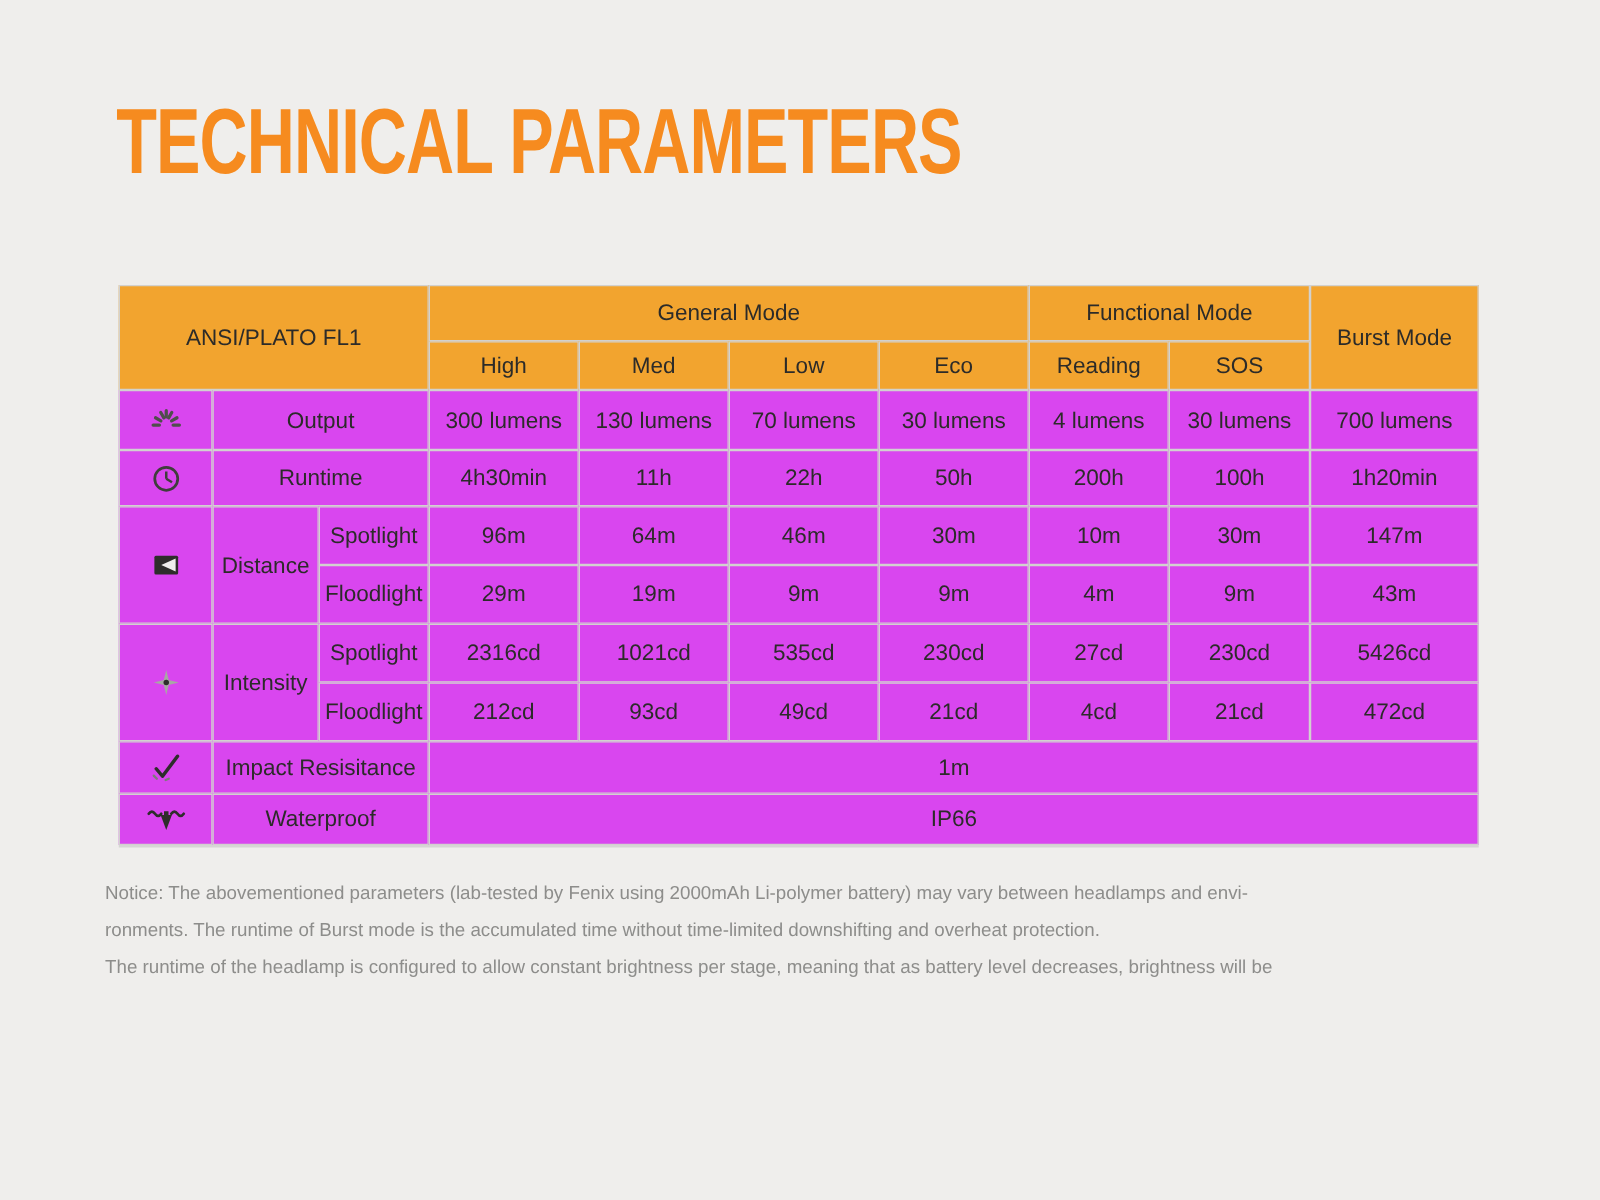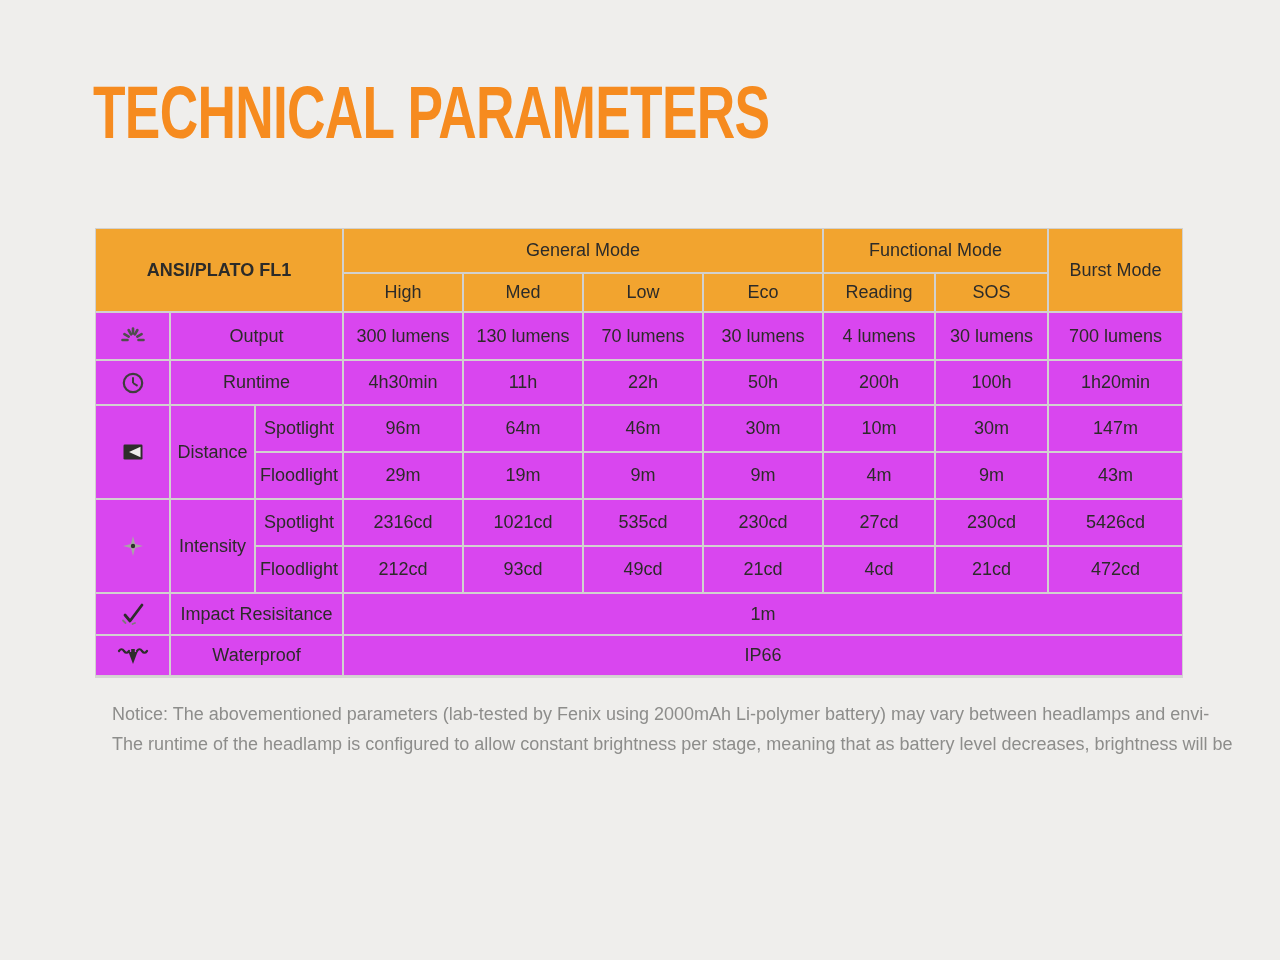--- a/index.html
+++ b/index.html
@@ -23,28 +23,28 @@
   }
   table.spec td{
     box-sizing:border-box;
     border:1px solid #d2d1cf;
     text-align:center;vertical-align:middle;
     font-size:18px;color:#2c2b29;
     padding:0 2px;overflow:hidden;
   }
   td.hcell{background:#f2a42f;color:#2f1d04;}
   td.gcell{background:#d946ef;}
-  td.corner{font-size:25px;font-weight:bold;}
+  td.corner{font-size:25px;}
   td.group-hdr{font-size:19px;margin-top:36px;}
   td.mode-hdr{font-size:18px;}
   td.row-label{font-size:18px;}
   td.icon-cell svg{display:block;margin:0 auto;}
   .notice{
-    position:absolute;left:112px;top:700px;width:1120px;
-    font-size:18px;line-height:29.5px;color:#8d8d8b;
+    position:absolute;left:84px;top:700px;width:1120px;
+    font-size:15px;line-height:29.5px;color:#8d8d8b;
   }
   .notice div{white-space:nowrap;}
 </style>
 </head>
 <body>
 
 <div class="page-title">TECHNICAL PARAMETERS</div>
 
 <table class="spec">
   <colgroup>
@@ -195,14 +195,15 @@
         </svg>
       </td>
       <td class="gcell row-label" colspan="2">Waterproof</td>
       <td class="gcell" colspan="7">IP66</td>
     </tr>
   </tbody>
 </table>
 
 <div class="notice">
   <div>Notice: The abovementioned parameters (lab-tested by Fenix using 2000mAh Li-polymer battery) may vary between headlamps and envi-</div>
+  <div>ronments. The runtime of Burst mode is the accumulated time without time-limited downshifting and overheat protection.</div>
   <div>The runtime of the headlamp is configured to allow constant brightness per stage, meaning that as battery level decreases, brightness will be</div>
 </div>
 
 </body></html>

